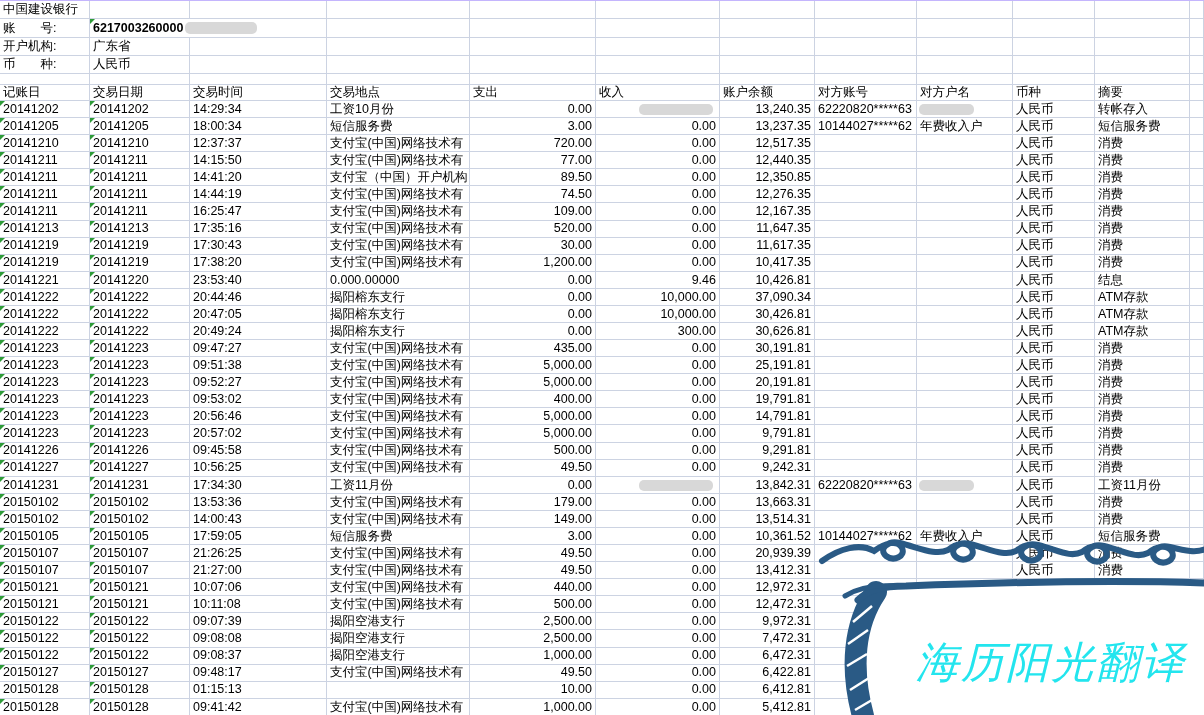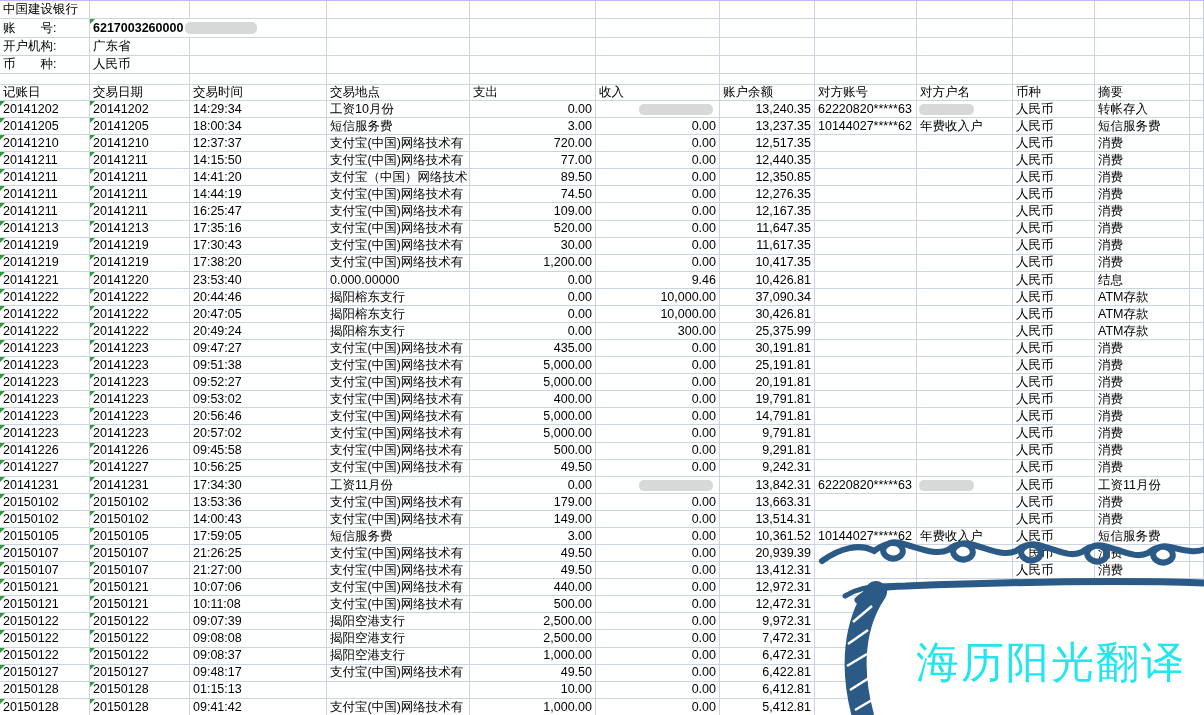--- a/index.html
+++ b/index.html
@@ -24,21 +24,21 @@
   .tri{position:absolute;top:0;left:0;width:0;height:0;
        border-top:5px solid #2e9b38;border-right:5px solid transparent;}
   .redact{position:absolute;top:3px;height:11px;background:#d8d8d8;border-radius:5px;}
   .redact.inc{right:6px;width:74px;}
   .redact.nm{left:2px;width:55px;}
   .redact-inline{display:inline-block;flex:none;width:72px;height:12px;background:#d8d8d8;
        border-radius:5px;margin-left:2px;}
   #doodle{position:absolute;left:0;top:0;z-index:5;pointer-events:none;}
   .wm-text{
     position:absolute;left:916px;top:634px;z-index:6;font-size:43px;letter-spacing:2px;
-    font-family:"Liberation Sans","DejaVu Sans",sans-serif;pointer-events:none;
+    font-family:"Liberation Sans","DejaVu Sans",sans-serif;pointer-events:none;font-style:italic;
   }
 </style>
 </head>
 <body>
 
 <div class="stage">
   <div id="grid">
       <div class="cell">中国建设银行</div>
       <div class="cell"></div>
       <div class="cell"></div>
@@ -162,21 +162,21 @@
       <div class="cell num">0.00</div>
       <div class="cell num">12,440.35</div>
       <div class="cell"></div>
       <div class="cell"></div>
       <div class="cell">人民币</div>
       <div class="cell">消费</div>
       <div class="cell"></div>
       <div class="cell"><span class="tri"></span>20141211</div>
       <div class="cell"><span class="tri"></span>20141211</div>
       <div class="cell">14:41:20</div>
-      <div class="cell">支付宝（中国）网络技术</div>
+      <div class="cell">支付宝（中国）开户机构</div>
       <div class="cell num">89.50</div>
       <div class="cell num">0.00</div>
       <div class="cell num">12,350.85</div>
       <div class="cell"></div>
       <div class="cell"></div>
       <div class="cell">人民币</div>
       <div class="cell">消费</div>
       <div class="cell"></div>
       <div class="cell"><span class="tri"></span>20141211</div>
       <div class="cell"><span class="tri"></span>20141211</div>
@@ -273,21 +273,21 @@
       <div class="cell"></div>
       <div class="cell">人民币</div>
       <div class="cell">ATM存款</div>
       <div class="cell"></div>
       <div class="cell"><span class="tri"></span>20141222</div>
       <div class="cell"><span class="tri"></span>20141222</div>
       <div class="cell">20:49:24</div>
       <div class="cell">揭阳榕东支行</div>
       <div class="cell num">0.00</div>
       <div class="cell num">300.00</div>
-      <div class="cell num">25,375.99</div>
+      <div class="cell num">30,626.81</div>
       <div class="cell"></div>
       <div class="cell"></div>
       <div class="cell">人民币</div>
       <div class="cell">ATM存款</div>
       <div class="cell"></div>
       <div class="cell"><span class="tri"></span>20141223</div>
       <div class="cell"><span class="tri"></span>20141223</div>
       <div class="cell">09:47:27</div>
       <div class="cell">支付宝(中国)网络技术有</div>
       <div class="cell num">435.00</div>

